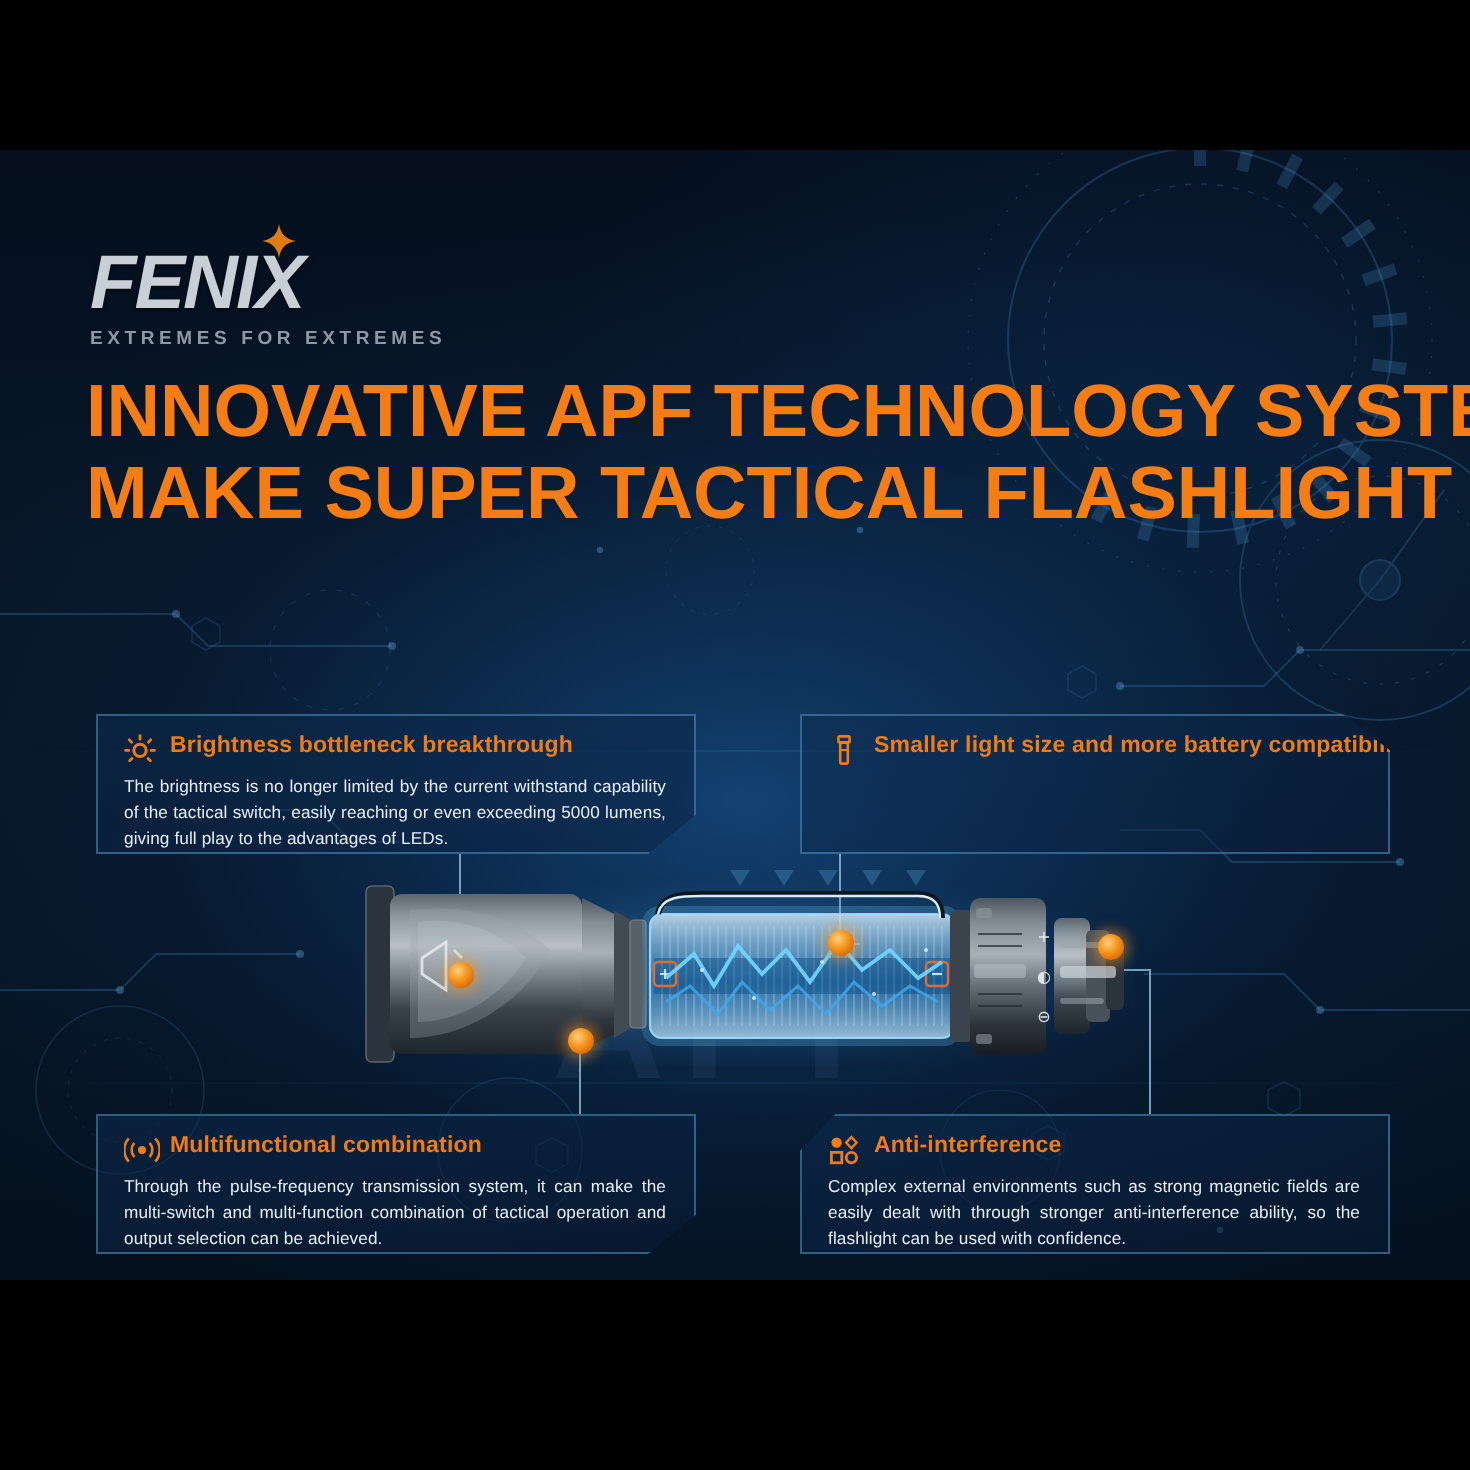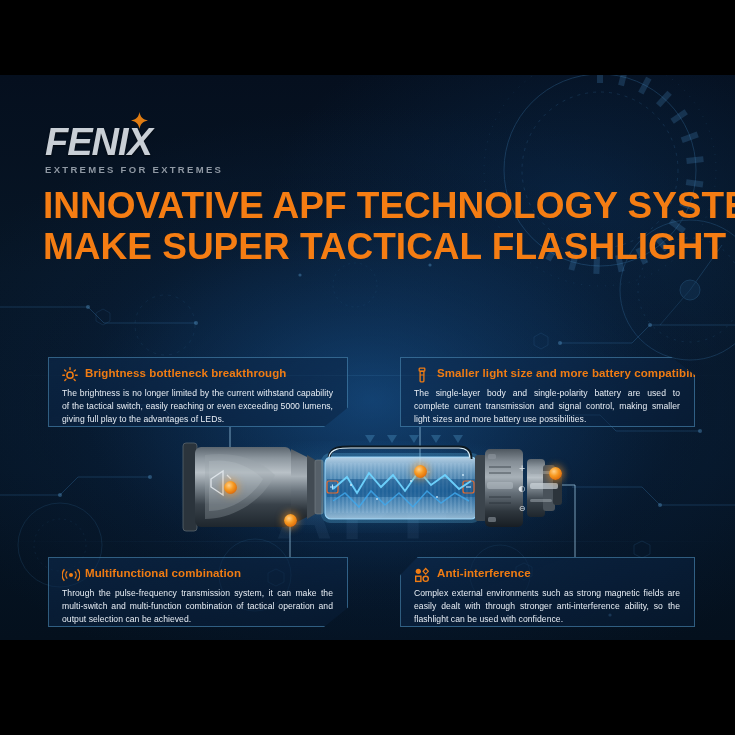--- a/index.html
+++ b/index.html
@@ -499,21 +499,20 @@
       <div class="card-head">
         <span class="card-icon">
           <svg viewBox="0 0 16 16" width="16" height="16" xmlns="http://www.w3.org/2000/svg">
             <rect x="5.2" y="1.2" width="5.6" height="3" rx="0.6" fill="none" stroke="#f07c13" stroke-width="1.3"></rect>
             <rect x="6.1" y="4.4" width="3.8" height="10.4" rx="0.8" fill="none" stroke="#f07c13" stroke-width="1.3"></rect>
             <line x1="6.1" y1="8" x2="9.9" y2="8" stroke="#f07c13" stroke-width="1.1"></line>
           </svg>
         </span>
         <span class="card-title">Smaller light size and more battery compatibility</span>
       </div>
-      <div class="card-body">The single-layer body and single-polarity battery are used to complete current transmission and signal control, making smaller light sizes and more battery use possibilities.</div>
     </div>
 
     <div class="card card-br">
       <div class="card-head">
         <span class="card-icon">
           <svg viewBox="0 0 16 16" width="16" height="16" xmlns="http://www.w3.org/2000/svg">
             <circle cx="4.3" cy="4.3" r="2.6" fill="#f07c13"></circle>
             <path d="M11.7 1.5 L14.3 4.3 L11.7 7.1 L9.1 4.3 Z" fill="none" stroke="#f07c13" stroke-width="1.2"></path>
             <rect x="1.7" y="9.2" width="5.2" height="5.2" fill="none" stroke="#f07c13" stroke-width="1.4"></rect>
             <circle cx="11.7" cy="11.8" r="2.6" fill="none" stroke="#f07c13" stroke-width="1.4"></circle>

